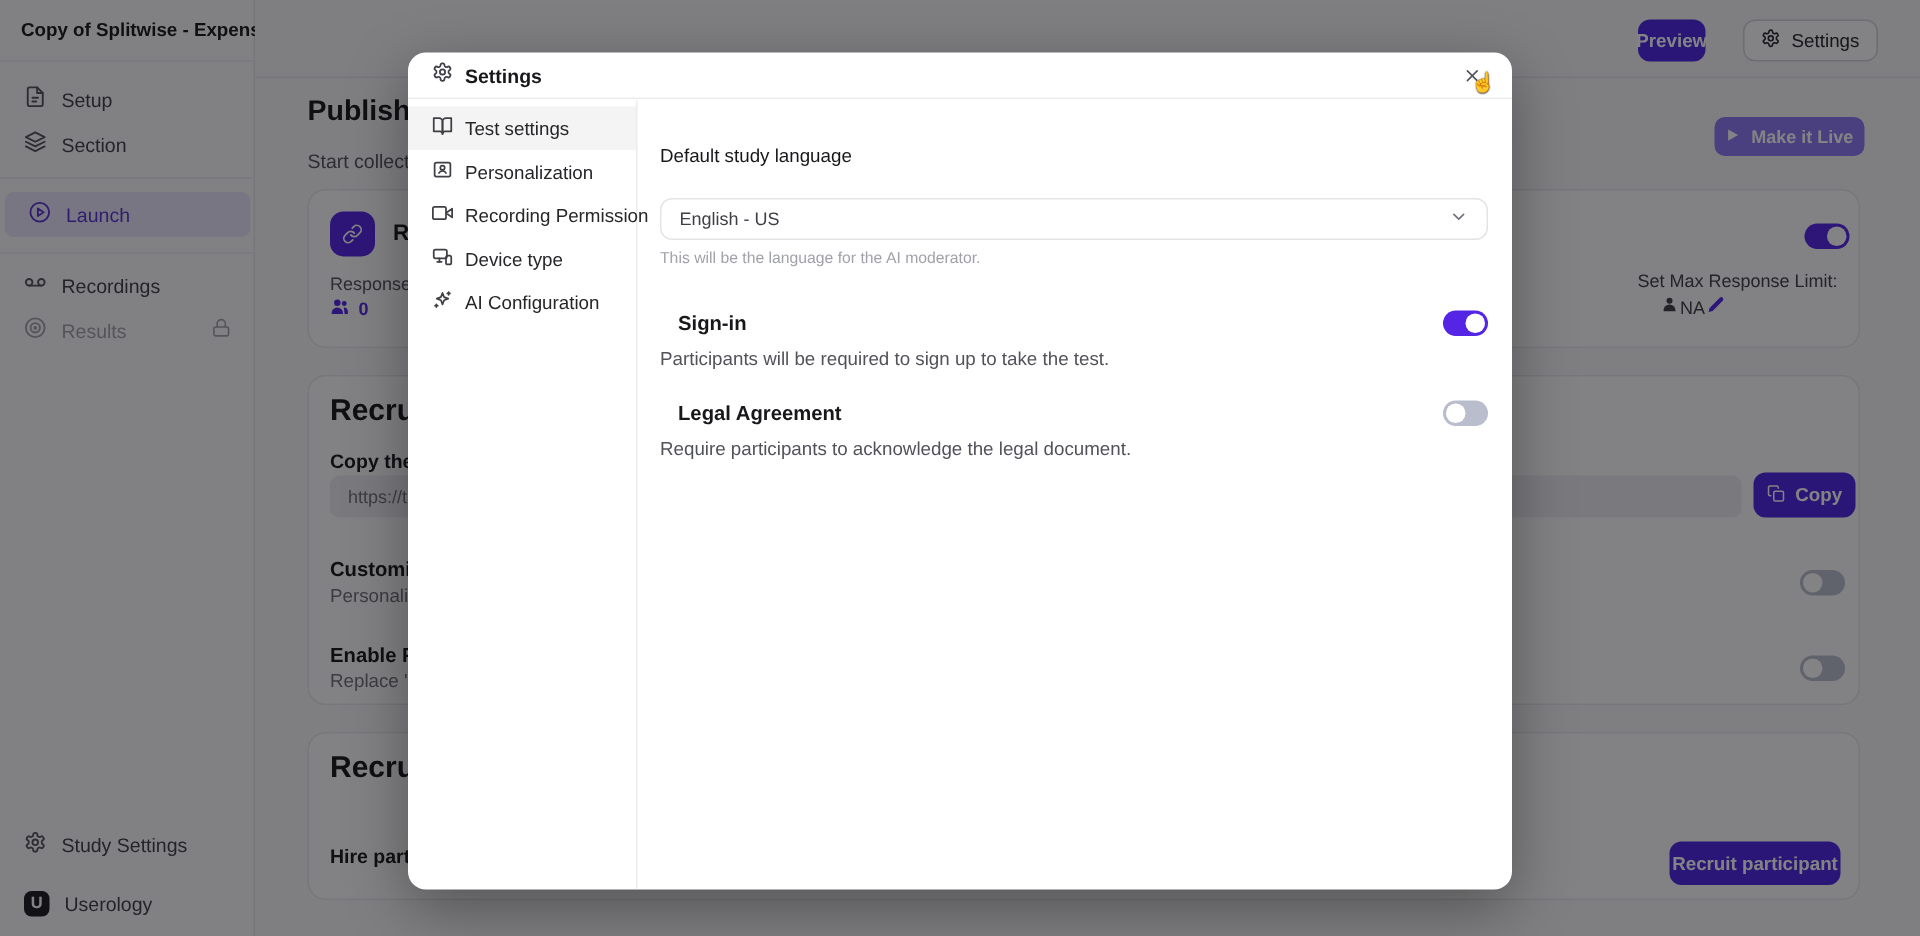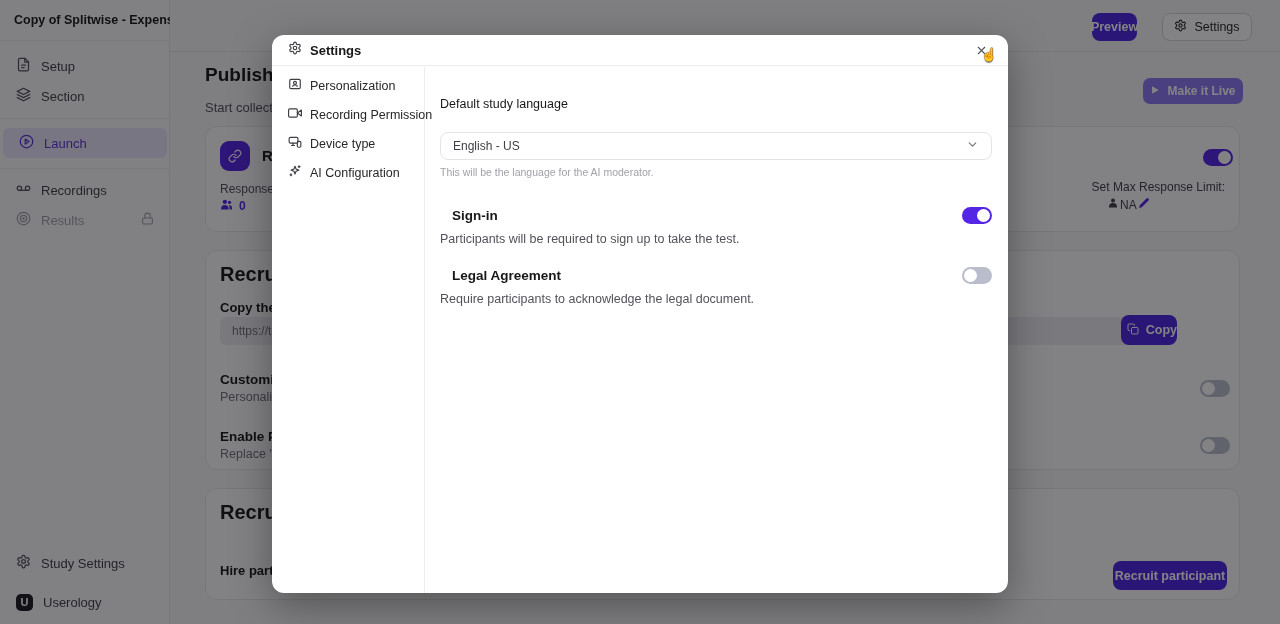--- a/index.html
+++ b/index.html
@@ -61,21 +61,21 @@
   .c1-maxlabel { position:absolute; right:14px; top:53px; font-size:12px; font-weight:400; color:#3f3f46; }
   .c1-maxrow { position:absolute; right:14px; top:70px; width:118px; display:flex;
                align-items:center; gap:1px; font-size:12px; color:#3f3f46; }
   .c1-maxrow .pencil { color:#5425e5; }
 
   .h2 { position:absolute; left:14px; top:12px; font-size:20px; font-weight:bold; color:#18181b; }
   .c2-copylabel { position:absolute; left:14px; top:49px; font-size:13px; font-weight:bold; color:#18181b; }
   .url-field { position:absolute; left:14px; top:66px; width:941px; height:28px;
                background:#ededf0; border-radius:6px; display:flex; align-items:center;
                padding:0 12px; font-size:12px; color:#71717a; }
-  #copy-btn { position:absolute; left:915px; top:64px; width:56px; height:30px;justify-content:flex-end; }
+  #copy-btn { position:absolute; left:963px; top:64px; width:68px; height:30px; }
   .row-title { position:absolute; left:14px; font-size:13.5px; font-weight:bold; color:#18181b; }
   .row-desc { position:absolute; left:14px; font-size:12.5px; color:#71717a; }
   .link-text { color:#5425e5; }
   .c3-desc { position:absolute; left:14px; top:74px; font-size:13px; font-weight:bold; color:#18181b; }
   #recruit-btn { position:absolute; left:907px; top:72px; width:114px; height:29px; }
 
   
   .toggle { width:30px; height:17px; border-radius:9px; position:relative; cursor:pointer; flex:0 0 auto; }
   .toggle .knob { position:absolute; top:2px; width:13px; height:13px; border-radius:50%; background:#fff; }
   .toggle.on { background:#5425e5; } .toggle.on .knob { right:2px; }
@@ -288,20 +288,27 @@
       <span class="m-title">Settings</span>
       <span class="m-close">
           <svg width="13" height="13" viewBox="0 0 24 24" fill="none" stroke="currentColor" stroke-width="2" stroke-linecap="round" stroke-linejoin="round">
             <line x1="18" y1="6" x2="6" y2="18"></line>
             <line x1="6" y1="6" x2="18" y2="18"></line>
           </svg>
         </span>
     </div>
     <div class="m-body">
       <div class="m-tabs">
+        <div class="m-tab active">
+          <span><svg width="14" height="14" viewBox="0 0 24 24" fill="none" stroke="currentColor" stroke-width="2" stroke-linecap="round" stroke-linejoin="round">
+                <path d="M2 3h6a4 4 0 0 1 4 4v14a3 3 0 0 0-3-3H2z"></path>
+                <path d="M22 3h-6a4 4 0 0 0-4 4v14a3 3 0 0 1 3-3h7z"></path>
+              </svg></span>
+          <span>Test settings</span>
+        </div>
         <div class="m-tab">
           <span><svg width="14" height="14" viewBox="0 0 24 24" fill="none" stroke="currentColor" stroke-width="2" stroke-linecap="round" stroke-linejoin="round">
                 <rect x="3" y="4" width="18" height="16" rx="2"></rect>
                 <circle cx="12" cy="10" r="2.5"></circle>
                 <path d="M8 16c.8-1.8 2.3-2.5 4-2.5s3.2.7 4 2.5"></path>
               </svg></span>
           <span>Personalization</span>
         </div>
         <div class="m-tab">
           <span><svg width="14" height="14" viewBox="0 0 24 24" fill="none" stroke="currentColor" stroke-width="2" stroke-linecap="round" stroke-linejoin="round">

